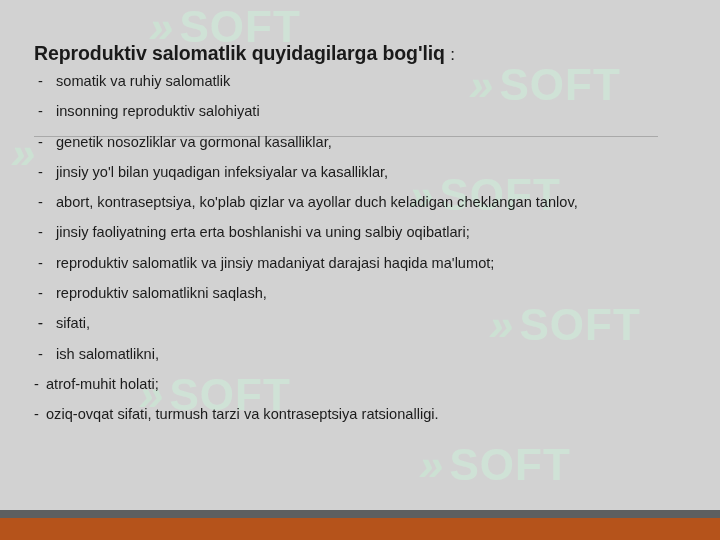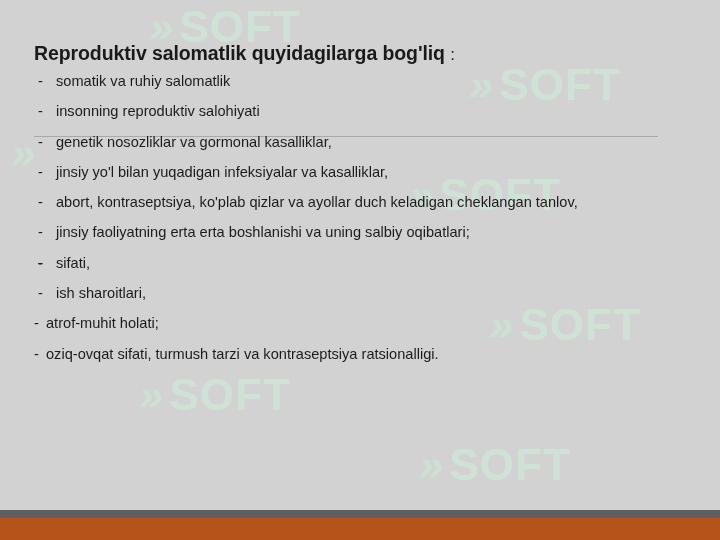--- a/index.html
+++ b/index.html
@@ -142,25 +142,25 @@
 
   <div class="content">
     <h1 class="title"><span>Reproduktiv salomatlik quyidagilarga bog'liq</span> <span class="colon">:</span></h1>
     <ul class="bullets">
       <li><span class="dash">-</span><span>somatik va ruhiy salomatlik</span></li>
       <li><span class="dash">-</span><span>insonning reproduktiv salohiyati</span></li>
       <li><span class="dash">-</span><span>genetik nosozliklar va gormonal kasalliklar,</span></li>
       <li><span class="dash">-</span><span>jinsiy yo'l bilan yuqadigan infeksiyalar va kasalliklar,</span></li>
       <li><span class="dash">-</span><span>abort, kontraseptsiya, ko'plab qizlar va ayollar duch keladigan cheklangan tanlov,</span></li>
       <li><span class="dash">-</span><span>jinsiy faoliyatning erta erta boshlanishi va uning salbiy oqibatlari;</span></li>
-      <li><span class="dash">-</span></li>
-      <li><span class="dash">-</span></li>
+      <li><span class="dash">-</span><span>reproduktiv salomatlik va jinsiy madaniyat darajasi haqida ma'lumot;</span></li>
+      <li><span class="dash">-</span><span>reproduktiv salomatlikni saqlash,</span></li>
       <li><span class="dash">-</span></li>
       <li><span class="dash">-</span><span>sifati,</span></li>
-      <li><span class="dash">-</span><span>ish sharoitlari,</span></li>
+      <li><span class="dash">-</span><span>ish salomatlikni,</span></li>
       <li class="flush"><span class="dash">-</span><span>atrof-muhit holati;</span></li>
       <li class="flush"><span class="dash">-</span><span>oziq-ovqat sifati, turmush tarzi va kontraseptsiya ratsionalligi.</span></li>
     </ul>
   </div>
 
   <div class="bar-dark"></div>
   <div class="bar-orange"></div>
 </div>
 
 </body></html>

